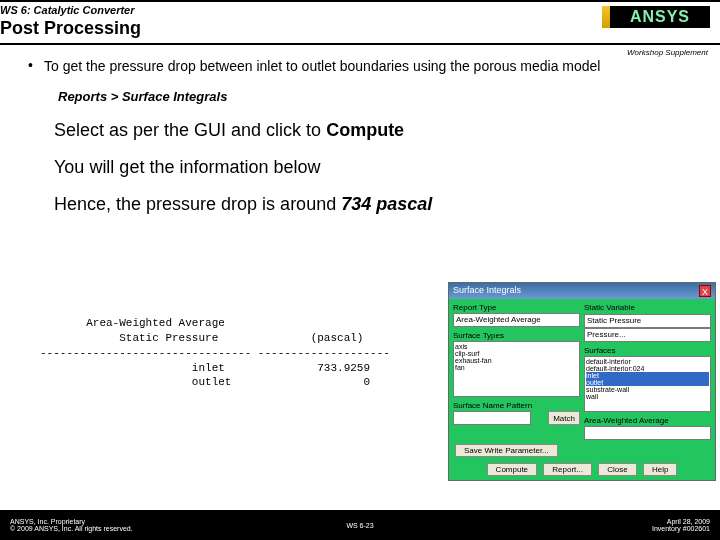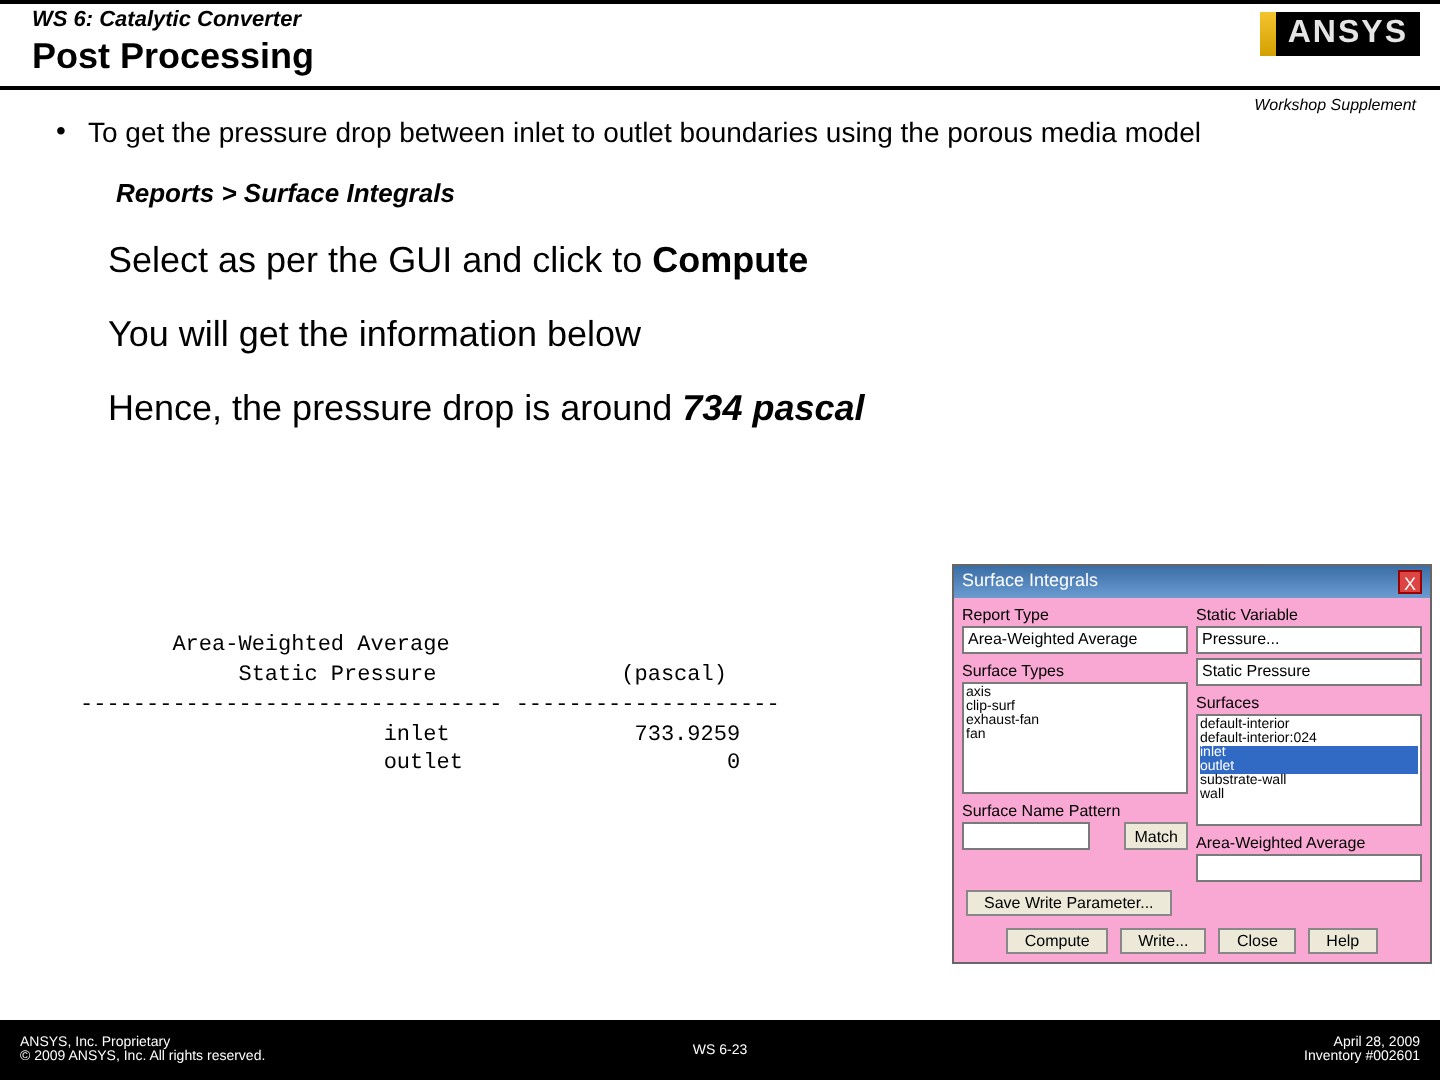--- a/index.html
+++ b/index.html
@@ -1,33 +1,33 @@
 <!DOCTYPE html>
 <html><head>
 <meta charset="utf-8">
 <style>
   * { box-sizing: border-box; margin: 0; padding: 0; }
   body { font-family: Arial, sans-serif; width: 720px; height: 540px; background: #fff; position: relative; overflow: hidden; }
-  .header-bar { border-top: 2px solid #000; padding: 2px 16px 0; }
+  .header-bar { border-top: 2px solid #000; padding: 2px 0 0; }
   .ws-title { font-size: 11px; font-weight: bold; font-style: italic; }
   .main-title { font-size: 18px; font-weight: bold; margin-top: 2px; }
   .logo { position: absolute; top: 6px; right: 10px; }
-  .logo-box { background: #000; color: #e5e5e5; font-weight: bold; font-size: 16px; padding: 2px 6px; display: inline-block; letter-spacing: 1px; }
+  .logo-box { background: #000; color: #86efac; font-weight: bold; font-size: 16px; padding: 2px 20px; display: inline-block; letter-spacing: 1px; }
   .logo-gold { background: linear-gradient(#f4c430,#d4a000); display: inline-block; width: 8px; height: 22px; vertical-align: top; }
   .ws-sup { position: absolute; top: 48px; right: 12px; font-size: 8px; font-style: italic; }
   .divider { border-top: 2px solid #000; margin-top: 4px; }
   .content { padding: 12px 20px 0 28px; font-size: 14px; }
   .bullet-row { display: flex; }
   .bullet { width: 16px; font-size: 14px; }
   .bullet-text { flex: 1; line-height: 1.3; }
   .sub { margin-left: 30px; margin-top: 14px; font-size: 13px; }
   .sub-i { font-style: italic; font-weight: bold; }
   .sub2 { margin-left: 26px; margin-top: 16px; font-size: 18px; }
   .report-img { position: absolute; top: 316px; left: 40px; width: 340px; font-family: "Courier New", monospace; font-size: 11px; line-height: 1.35; white-space: pre; }
-  .dialog { position: absolute; top: 282px; right: 4px; width: 240px; background: #f9a8d4; border: 1px solid #666; font-size: 8px; }
+  .dialog { position: absolute; top: 282px; right: 4px; width: 268px; background: #22c55e; border: 1px solid #666; font-size: 8px; }
   .dialog-title { background: linear-gradient(#3b6ea5,#6b9bd1); color: #fff; padding: 2px 4px; font-size: 9px; display: flex; justify-content: space-between; }
   .dialog-title .x { background: #d44; width: 12px; height: 12px; text-align: center; line-height: 12px; border: 1px solid #900; }
   .dlg-body { padding: 4px; }
   .dlg-row { display: flex; gap: 4px; }
   .dlg-col { flex: 1; }
   .dlg-label { font-size: 8px; margin-bottom: 1px; }
   .dlg-select, .dlg-input { width: 100%; background: #fff; border: 1px solid #7a7a7a; font-size: 8px; padding: 1px 2px; height: 14px; }
   .dlg-list { width: 100%; height: 56px; background: #fff; border: 1px solid #7a7a7a; font-size: 7px; padding: 1px; overflow: hidden; }
   .dlg-list .sel { background: #316ac5; color: #fff; }
   .dlg-btns { margin-top: 6px; text-align: center; }
@@ -89,41 +89,41 @@
           <div>fan</div>
         </div>
         <div class="dlg-label" style="margin-top:4px">Surface Name Pattern</div>
         <div style="display:flex;gap:17px">
           <div class="dlg-input"></div>
           <button class="match-btn">Match</button>
         </div>
       </div>
       <div class="dlg-col">
         <div class="dlg-label">Static Variable</div>
+        <div class="dlg-select" style="margin-top:2px">Static Pressure</div>
         <div class="dlg-select">Pressure...</div>
-        <div class="dlg-select" style="margin-top:2px">Static Pressure</div>
         <div class="dlg-label" style="margin-top:4px">Surfaces</div>
         <div class="dlg-list">
           <div>default-interior</div>
           <div>default-interior:024</div>
           <div class="sel">inlet</div>
           <div class="sel">outlet</div>
           <div>substrate-wall</div>
           <div>wall</div>
         </div>
         <div class="dlg-label" style="margin-top:4px">Area-Weighted Average</div>
         <div class="dlg-input"></div>
       </div>
     </div>
     <div class="dlg-check">
       <button class="dlg-btn">Save Write Parameter...</button>
     </div>
     <div class="dlg-btns">
       <button class="dlg-btn">Compute</button>
-      <button class="dlg-btn">Write...</button>
+      <button class="dlg-btn">Report...</button>
       <button class="dlg-btn">Close</button>
       <button class="dlg-btn">Help</button>
     </div>
   </div>
 </div>
 
 <div class="footer">
   <div>
     <div>ANSYS, Inc. Proprietary</div>
     <div>© 2009 ANSYS, Inc. All rights reserved.</div>

